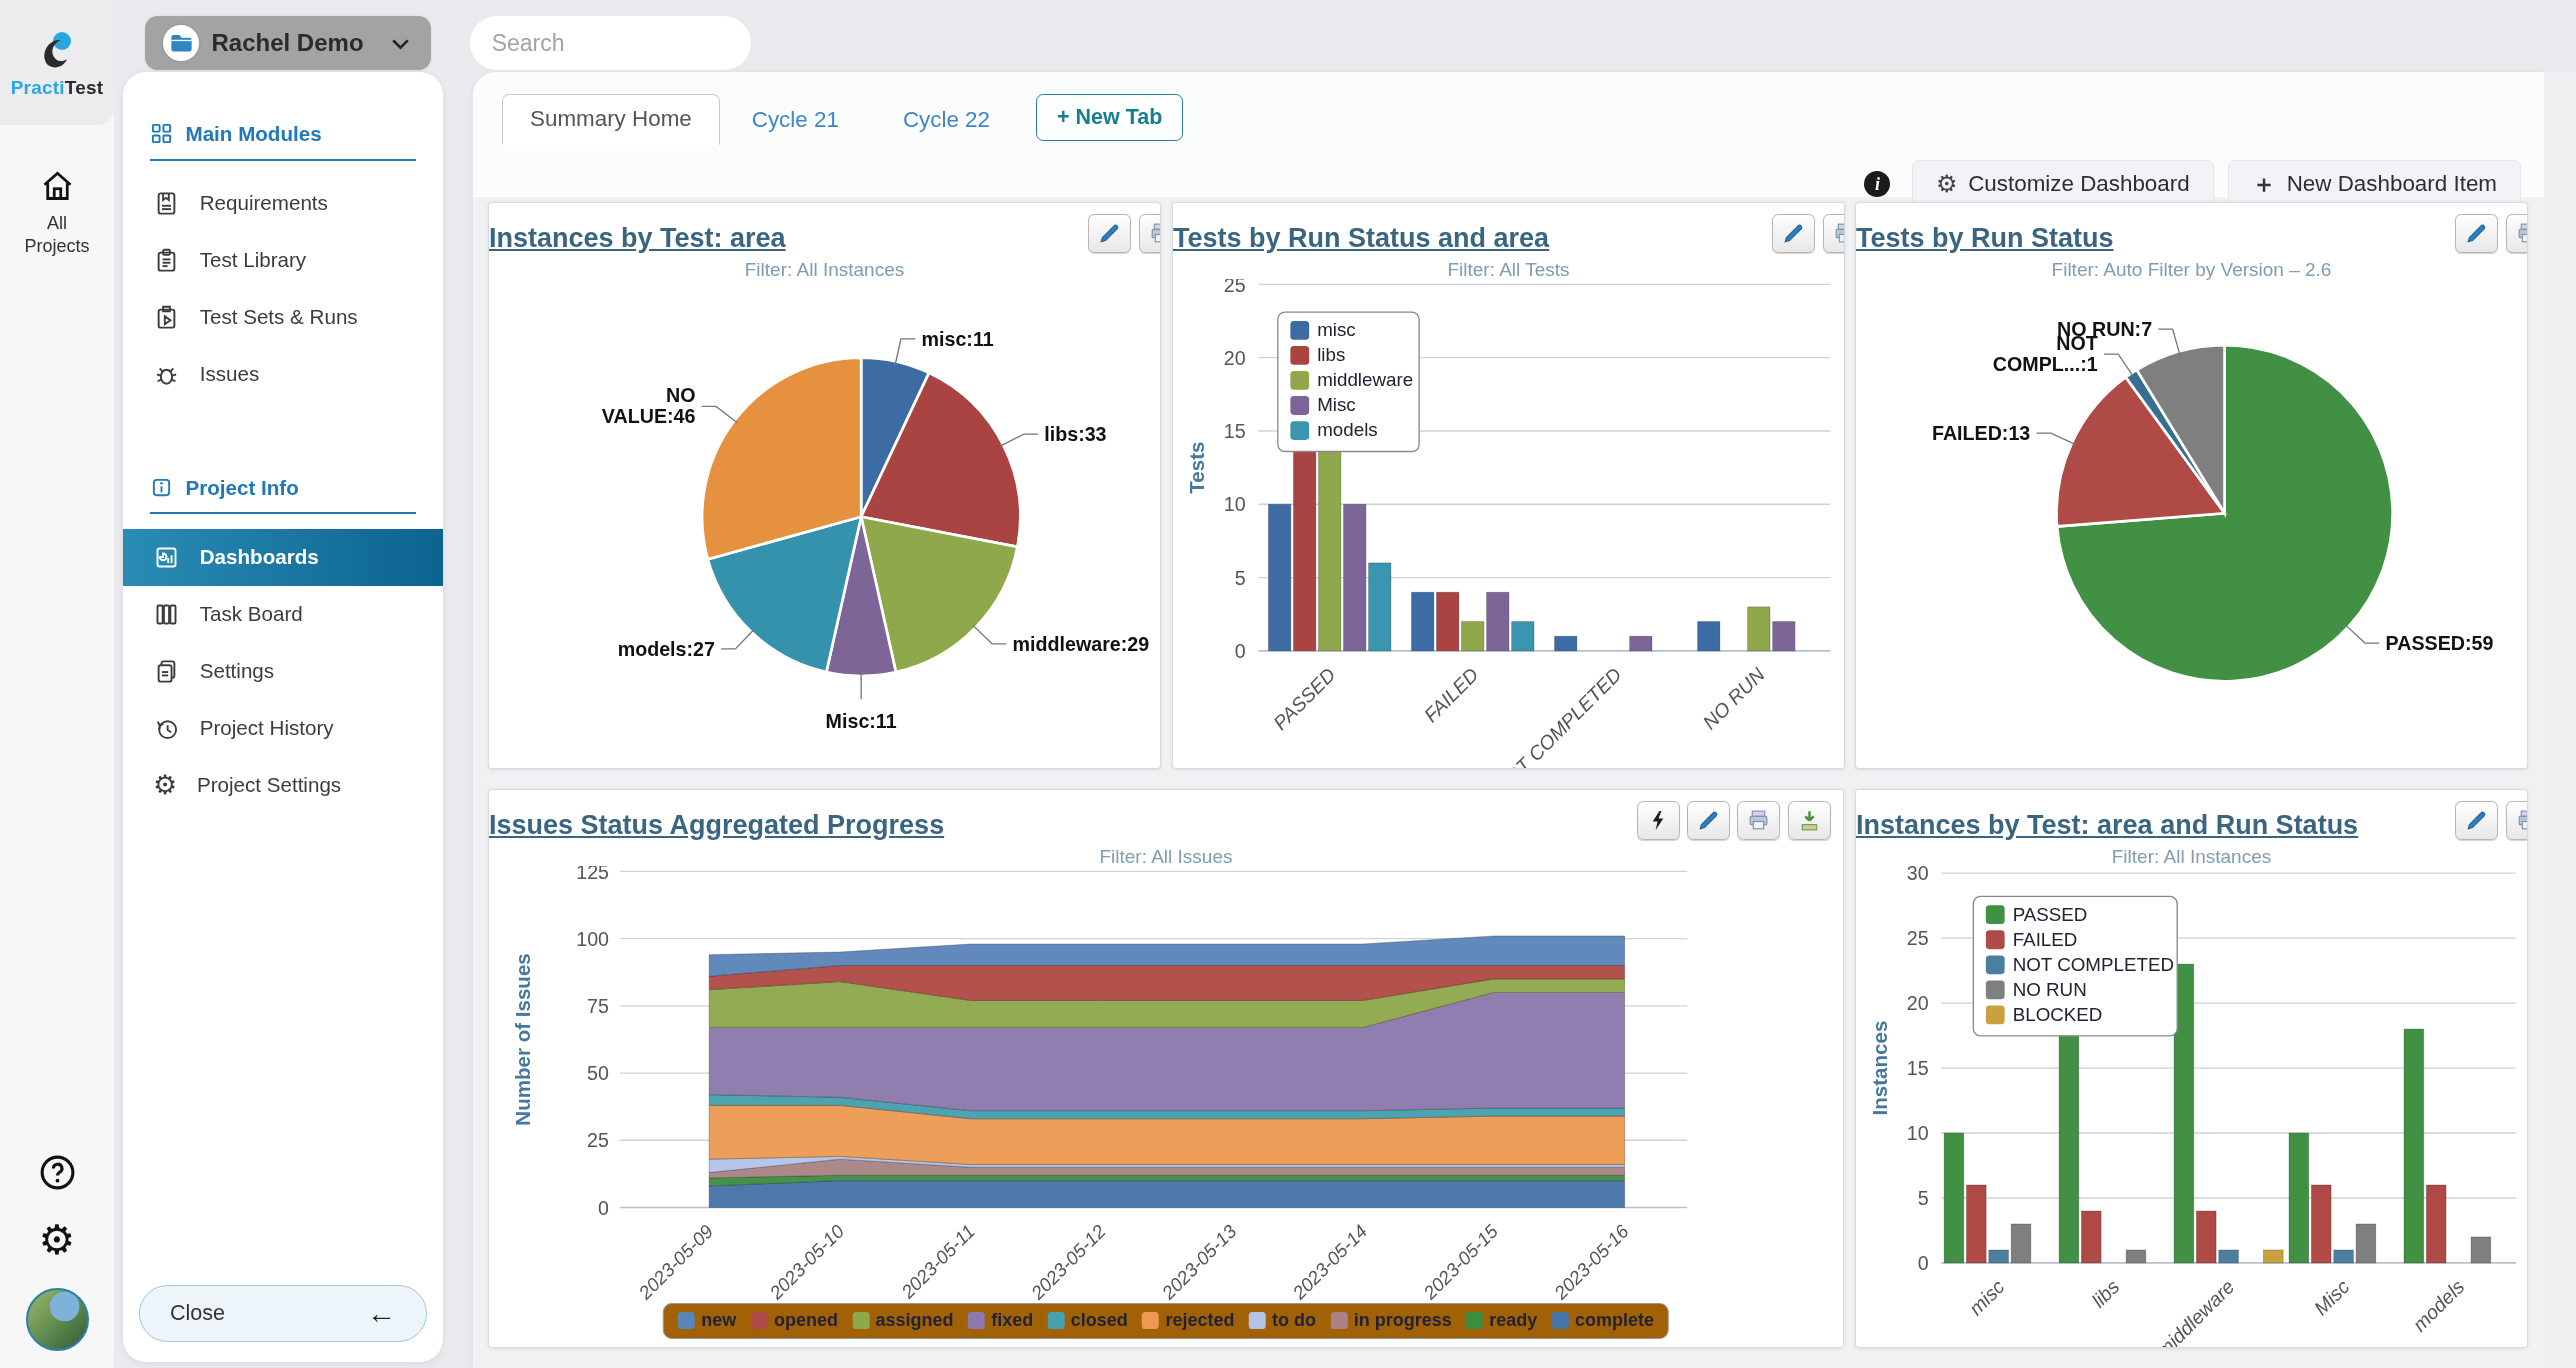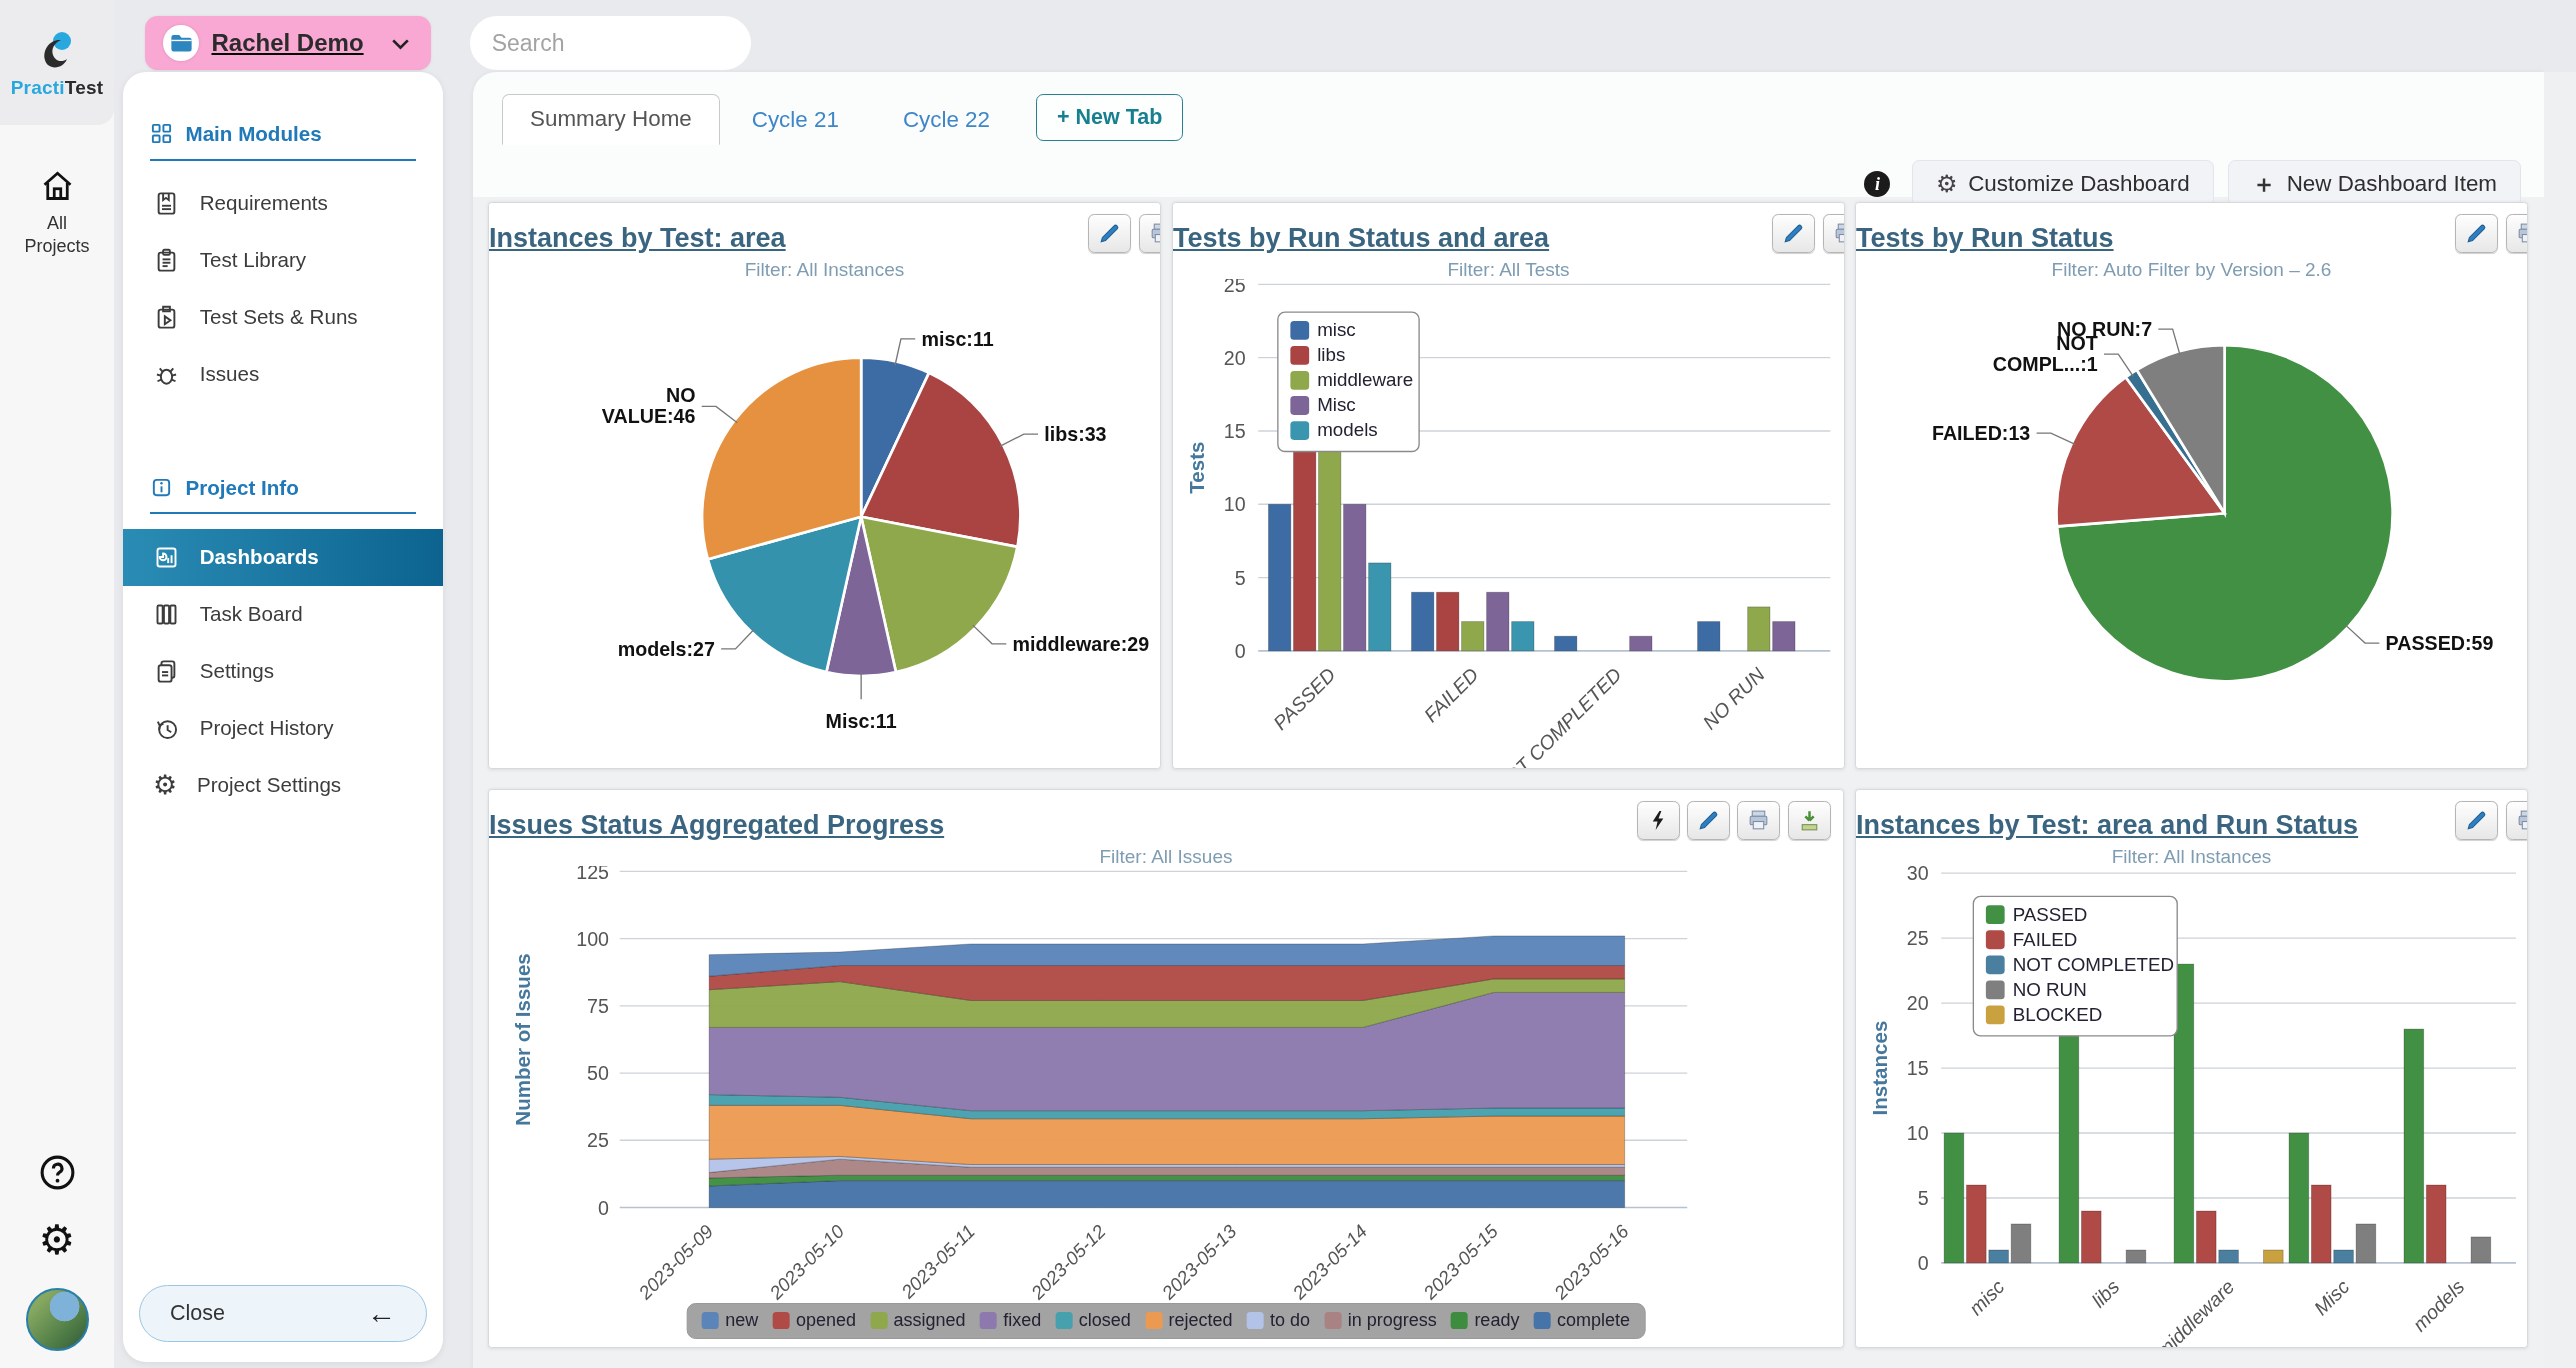--- a/index.html
+++ b/index.html
@@ -11,21 +11,21 @@
   .logo{width:114px;height:125px;background:#ececee;border-radius:0 0 16px 0;display:flex;flex-direction:column;align-items:center;justify-content:center;gap:3.6px;}
   .logo-text{font-size:19px;font-weight:bold;letter-spacing:0.2px;}
   .lp{color:#29a8df;} .lt{color:#2b2b2b;}
   .rail-item{margin-top:41px;display:flex;flex-direction:column;align-items:center;gap:7.2px;color:#222;}
   .rail-label{font-size:18px;color:#333;text-align:center;line-height:1.25;}
   .rail-bottom{position:absolute;bottom:18px;left:0;width:114px;display:flex;flex-direction:column;align-items:center;gap:27px;}
   .gear-big{font-size:41px;color:#111;line-height:1;}
   .avatar{width:59px;height:59px;border-radius:50%;border:2.7px solid #2a7fa8;background:radial-gradient(circle at 62% 28%, #7fb2d9 0 26%, rgba(0,0,0,0) 27%),linear-gradient(135deg,#86a861 20%,#4c7a45 70%,#35543a);}
 
   
-  .proj-select{position:absolute;left:145px;top:16px;width:286px;height:54px;background:#f9a8d4;border-radius:12.5px;box-shadow:0 0.9px 2.7px rgba(0,0,0,.07);display:flex;align-items:center;padding:16px 18px;gap:12.5px;box-sizing:border-box;cursor:pointer;text-decoration:underline;}
+  .proj-select{position:absolute;left:145px;top:16px;width:286px;height:54px;background:#a3a3a3;border-radius:12.5px;box-shadow:0 0.9px 2.7px rgba(0,0,0,.07);display:flex;align-items:center;padding:16px 18px;gap:12.5px;box-sizing:border-box;cursor:pointer;}
   .folder-circ{width:36px;height:36px;border-radius:50%;background:#fff;box-shadow:0 0 3.6px rgba(0,0,0,.12);display:flex;align-items:center;justify-content:center;}
   .proj-name{font-size:24px;font-weight:600;color:#2b2b2b;flex:1;}
   .search-pill{position:absolute;left:470px;top:16px;width:281px;height:54px;background:#fff;border-radius:27px;display:flex;align-items:center;padding:0 19.7px;box-sizing:border-box;gap:9px;}
   .search-pill input{flex:1;border:none;outline:none;background:transparent;font-size:23px;color:#444;font-family:"Liberation Sans",sans-serif;}
   .search-pill input::placeholder{color:#a3a3a3;}
 
   
   .sidebar{position:absolute;left:123px;top:72px;width:320px;height:1290px;background:#fff;border-radius:23px;box-shadow:0 1.8px 7.2px rgba(0,0,0,.07);padding-top:27px;box-sizing:border-box;}
   .side-sec-head{display:flex;align-items:flex-start;gap:12.5px;margin:23px 27px 0 27px;padding-bottom:12.5px;border-bottom:2.7px solid #2079b8;color:#2079b8;font-size:20.6px;font-weight:bold;}
   .side-items{margin-top:14.3px;}
@@ -55,21 +55,21 @@
 
   
   .panel{position:absolute;background:#fff;border:0.9px solid #d7dadd;border-radius:3.6px;box-shadow:0 0.9px 3.6px rgba(0,0,0,.09);overflow:hidden;}
   .panel h3{margin:19.7px 0 0 0;text-align:left;font-size:27px;color:#3a6581;font-weight:bold;text-decoration:underline;}
   .panel .filter{text-align:center;font-size:19px;color:#7e9cb2;margin-top:5.4px;}
   .panel-btns{position:absolute;top:10.7px;display:flex;gap:7.2px;}
   .panel-btns.clip{right:-21.5px;}
   .panel-btns.full{right:12.5px;}
   .pbtn{width:43px;height:39px;border:0.9px solid #b5b5b5;border-radius:6.3px;background:linear-gradient(#fefefe,#e7e7e7);display:flex;align-items:center;justify-content:center;box-shadow:0 0.9px 0.9px rgba(0,0,0,.18);cursor:pointer;padding:0;}
   svg.chart{position:absolute;left:0;top:76px;}
-  .area-legend{position:absolute;left:50%;transform:translateX(-50%);display:flex;align-items:center;gap:14.3px;border:1.8px solid #999;border-radius:9px;background:#a3a3a3;padding:6.3px 14.3px;white-space:nowrap;}
+  .area-legend{position:absolute;left:50%;transform:translateX(-50%);display:flex;align-items:center;gap:14.3px;border:1.8px solid #999;border-radius:9px;background:#a16207;padding:6.3px 14.3px;white-space:nowrap;font-weight:bold;}
   .area-legend .li{display:flex;align-items:center;gap:6.3px;font-size:18px;color:#223;}
   .area-legend .sw{width:17px;height:17px;border-radius:3.6px;}
 </style>
 </head>
 <body>
 
 <div id="app">
 
   <div class="rail">
     <div class="logo">

